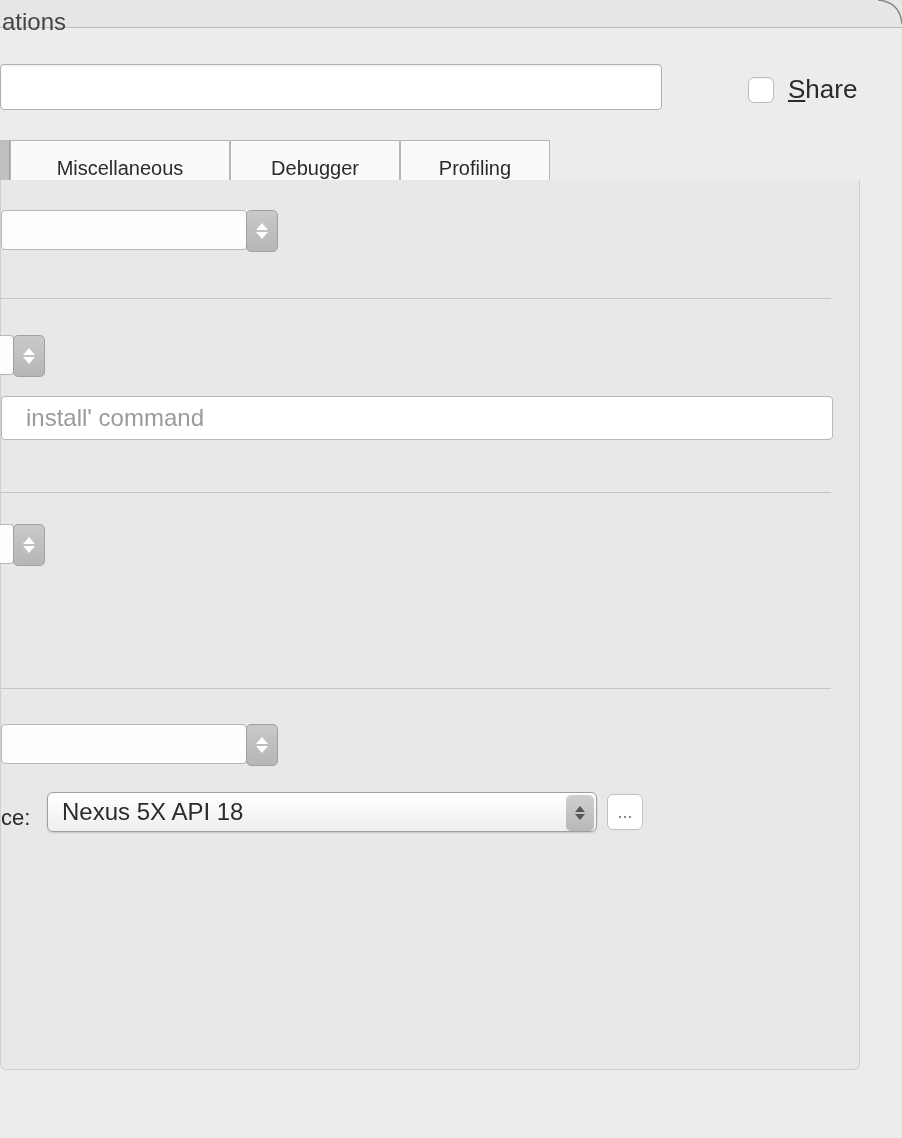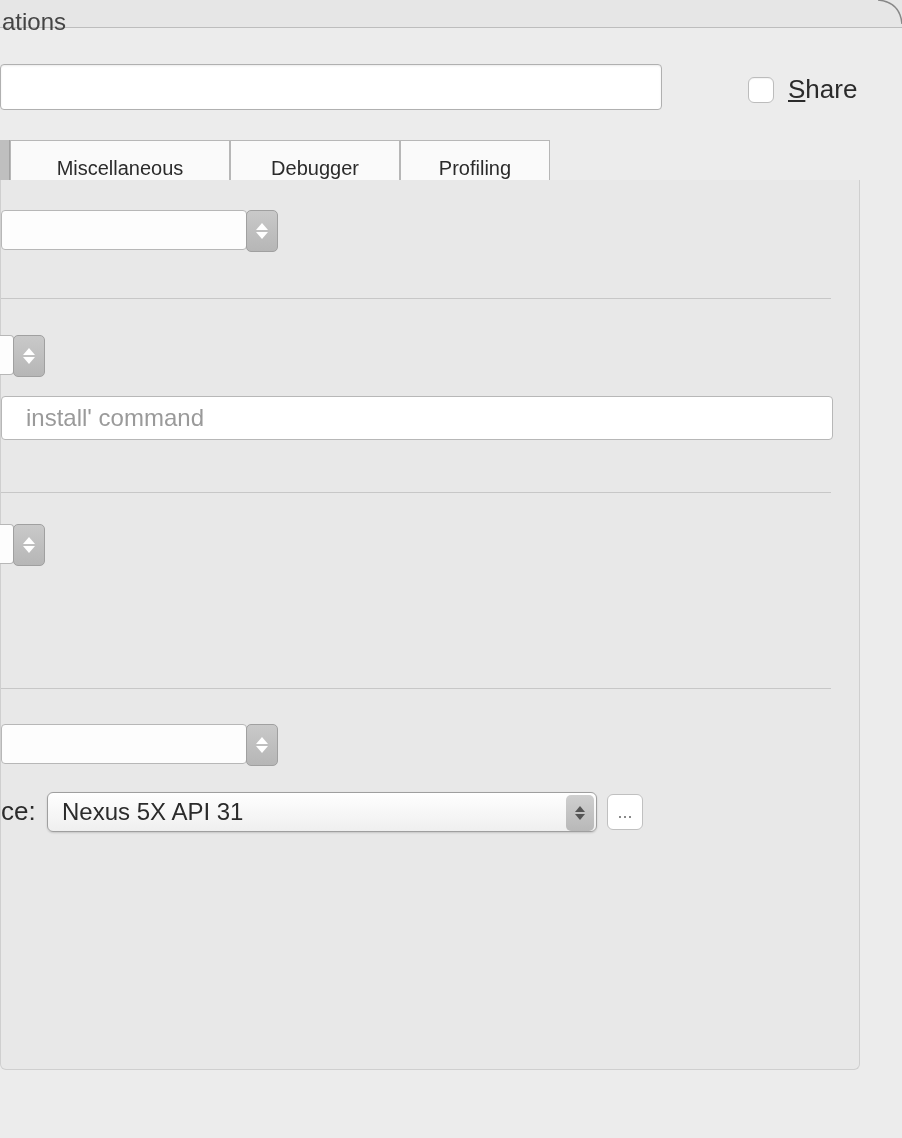--- a/index.html
+++ b/index.html
@@ -169,22 +169,23 @@
       border-radius: 4px;
       padding: 6px 24px;
       font-size: 24px;
       color: #9a9a9a;
     }
     .text-input::placeholder {
       color: #9a9a9a;
     }
     .device-label {
       position: absolute;
-      font-size: 26px;
+      font-size: 22px;
       color: #2b2b2b;
+      margin-top: 9px;
     }
     .device-combo {
       position: absolute;
       height: 40px;
       background: linear-gradient(#fff, #efefef);
       border: 1px solid #9f9f9f;
       border-radius: 6px;
       display: flex;
       align-items: center;
       padding: 0 14px;
@@ -301,21 +302,21 @@
   <div class="combo" style="top:544px; left:0; width:246px;">
     <div class="combo-arrow">
       <div class="up"></div>
         <div class="down"></div>
     </div>
   </div>
 
   <div class="device-label" style="top:616px; left:0;">ce:</div>
 
   <div class="device-combo" style="top:612px; left:46px; width:550px;">
-    <span>Nexus 5X API 31</span>
+    <span>Nexus 5X API 18</span>
     <div class="combo-arrow2">
       <div class="up"></div>
         <div class="down"></div>
     </div>
   </div>
 
   <div class="dots-btn" style="top:614px; left:606px;">...</div>
 
 </div>
 

